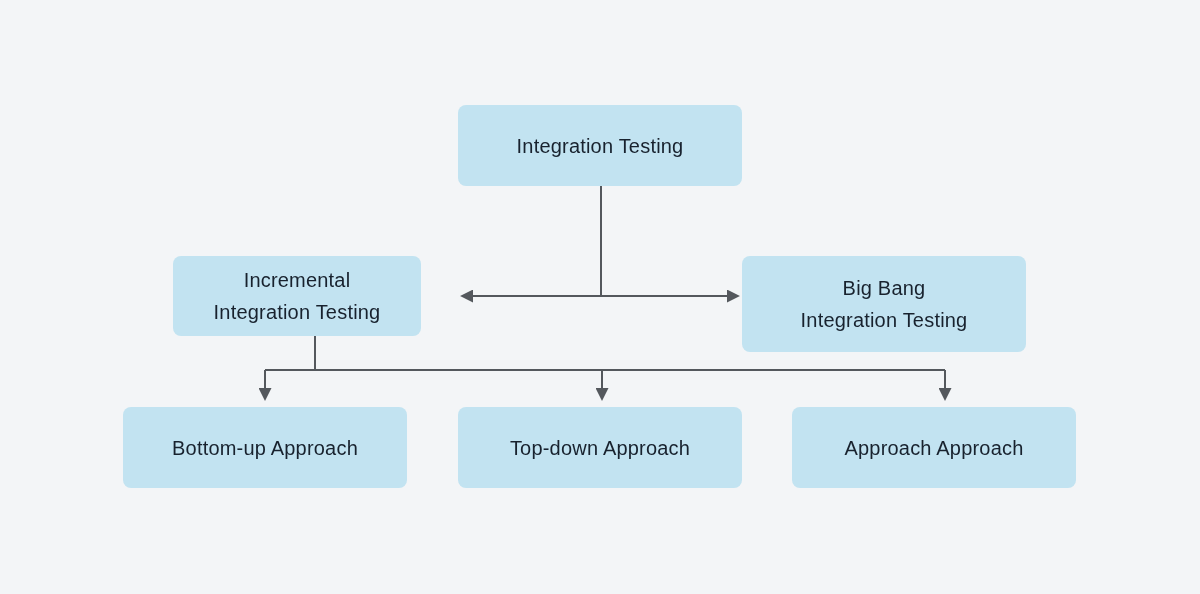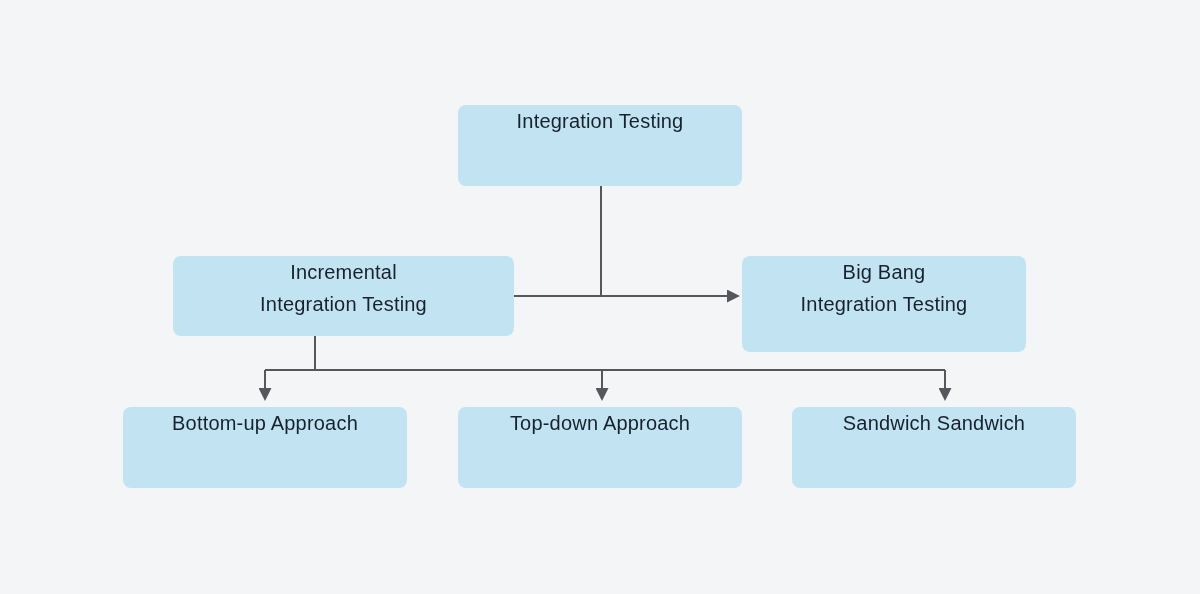--- a/index.html
+++ b/index.html
@@ -34,29 +34,30 @@
     fill:var(--connector);
   }
   .node{
     position:absolute;
     box-sizing:border-box;
     background:var(--node-fill);
     border-radius:8px;
     display:flex;
     flex-direction:column;
     align-items:center;
+    justify-content:center;
     text-align:center;
     color:var(--node-text);
     font-size:20px;
     font-weight:500;
     line-height:32px;
     letter-spacing:0.2px;
   }
   .node-root      {left:458px; top:105px; width:284px; height:81px;}
-  .node-incremental{left:173px; top:256px; width:341px; height:80px;}
+  .node-incremental{left:173px; top:256px; width:248px; height:80px;}
   .node-big-bang  {left:742px; top:256px; width:284px; height:96px;}
   .node-bottom-up {left:123px; top:407px; width:284px; height:81px;}
   .node-top-down  {left:458px; top:407px; width:284px; height:81px;}
   .node-sandwich  {left:792px; top:407px; width:284px; height:81px;}
   .node span{display:block;}
 </style>
 </head>
 <body>
 
 <div class="canvas">
@@ -97,16 +98,16 @@
 
   <div class="node node-top-down">
     <span>Top-down Approach</span>
   </div>
 
   <div class="node node-bottom-up">
     <span>Bottom-up Approach</span>
   </div>
 
   <div class="node node-sandwich">
-    <span>Sandwich Sandwich</span>
+    <span>Approach Approach</span>
   </div>
 
 </div>
 
 </body></html>

